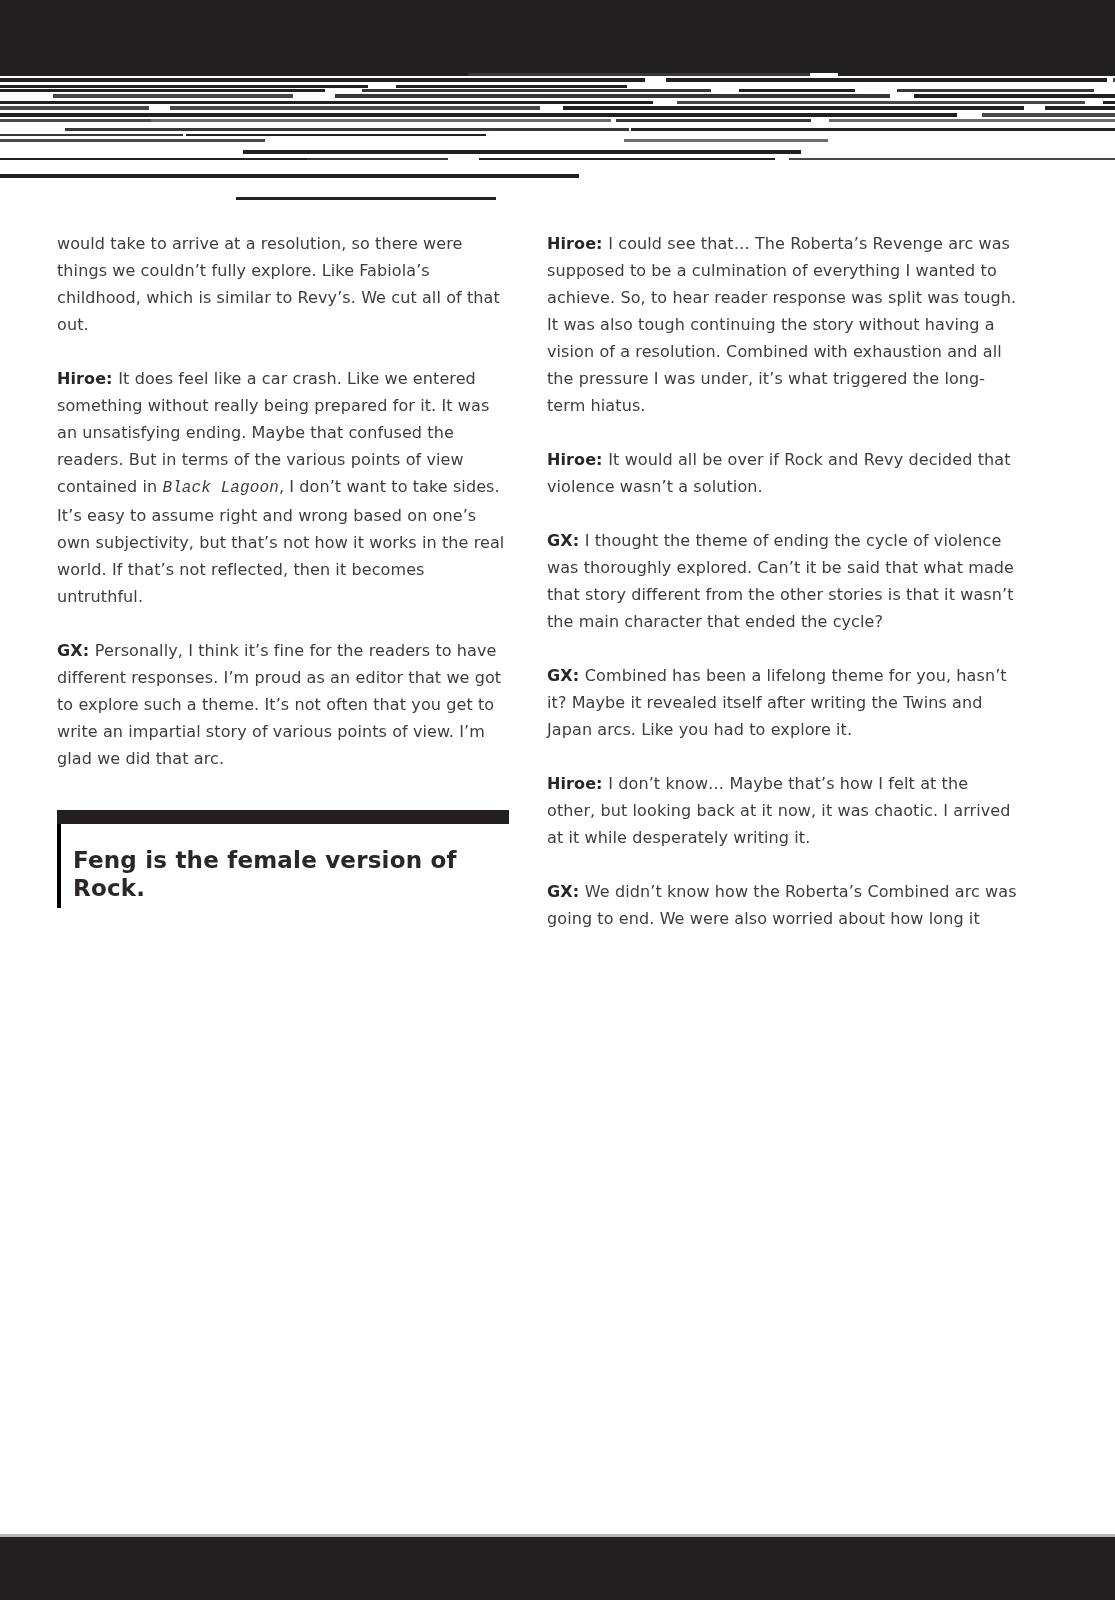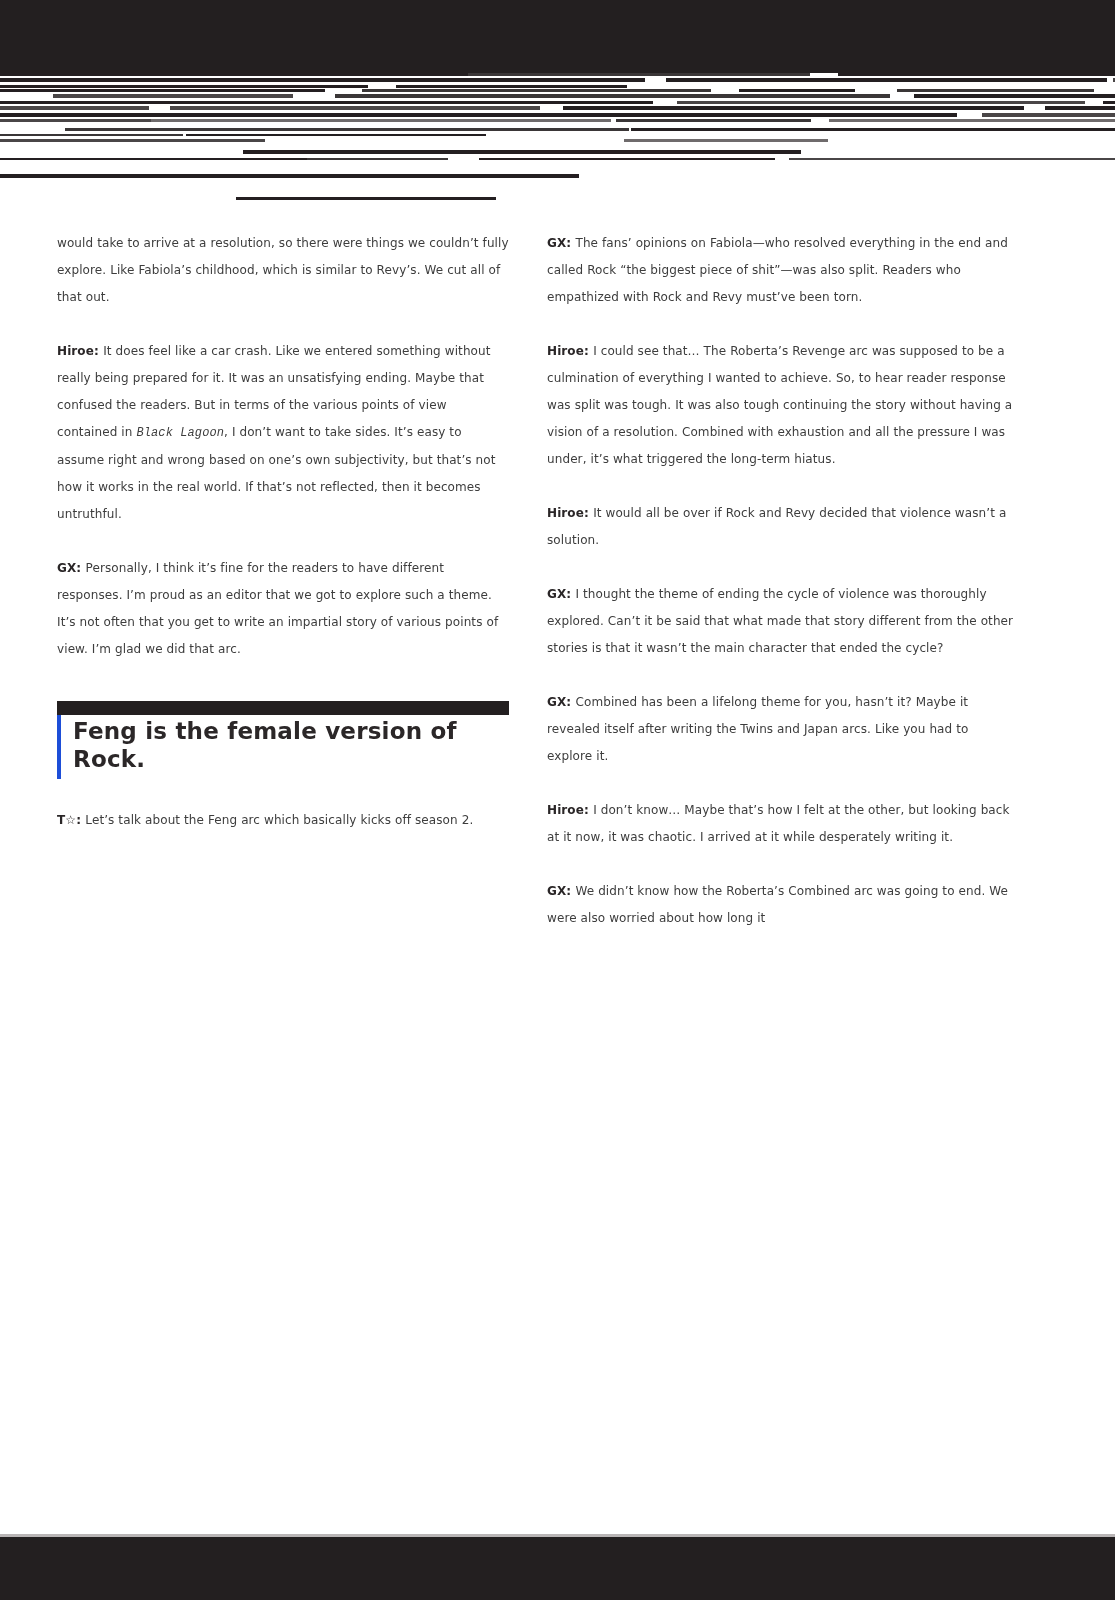--- a/index.html
+++ b/index.html
@@ -19,30 +19,30 @@
   .stripes .seg{position:absolute;}
   .content{
     position:absolute;left:57px;top:230px;width:1003px;
     display:flex;gap:38px;
   }
   .col{display:block;}
   .col-left{width:452px;}
   .col-right{width:470px;}
   .para{
     margin:0 0 27px 0;
-    font-size:12px;line-height:27px;
+    font-size:16px;line-height:27px;
     color:#3d3d3d;
     letter-spacing:0.1px;
   }
   .para:last-child{margin-bottom:0;}
   .speaker{font-weight:700;color:#2a2627;}
   .em{font-style:italic;font-family:Liberation Mono, monospace;}
   .section-header{margin:38px 0 28px 0;}
   .section-header .bar{height:14px;background:#231f20;}
-  .section-header .hdr-body{border-left:4px solid #1d4ed8;padding:2px 0 6px 12px;}
+  .section-header .hdr-body{border-left:4px solid #000000;padding:22px 0 6px 12px;}
   .section-header .hdr-label{font-weight:700;font-size:23px;line-height:28px;color:#2b2728;letter-spacing:0.2px;}
 </style>
 </head>
 <body>
 
 <div class="page">
   <div class="band band-top"></div>
   <div class="stripes" id="stripes-top">
       <div class="seg" style="left: 0px; top: 0px; width: 479.027px; height: 3.29506px; background: rgb(36, 31, 33);"></div>
       <div class="seg" style="left: 467.681px; top: 0px; width: 342.75px; height: 3.29506px; background: rgb(58, 54, 55);"></div>
@@ -95,24 +95,22 @@
 
   <div class="content">
     <div class="col col-left" id="col-left">
         <p class="para"><span>would take to arrive at a resolution, so there were things we couldn’t fully explore. Like Fabiola’s childhood, which is similar to Revy’s. We cut all of that out.</span></p>
         <p class="para"><strong class="speaker">Hiroe: </strong><span>It does feel like a car crash. Like we entered something without really being prepared for it. It was an unsatisfying ending. Maybe that confused the readers. But in terms of the various points of view contained in </span><span class="em">Black Lagoon</span><span>, I don’t want to take sides. It’s easy to assume right and wrong based on one’s own subjectivity, but that’s not how it works in the real world. If that’s not reflected, then it becomes untruthful.</span></p>
         <p class="para"><strong class="speaker">GX: </strong><span>Personally, I think it’s fine for the readers to have different responses. I’m proud as an editor that we got to explore such a theme. It’s not often that you get to write an impartial story of various points of view. I’m glad we did that arc.</span></p>
         <div class="section-header">
           <div class="bar"></div>
           <div class="hdr-body"><span class="hdr-label">Feng is the female version of Rock.</span></div>
         </div>
-        <p class="para"><strong class="speaker">T☆: </strong><span>Let’s talk about the Feng arc which basically kicks off season 2.</span></p>
       </div>
     <div class="col col-right" id="col-right">
-        <p class="para"><strong class="speaker">GX: </strong><span>The fans’ opinions on Fabiola—who resolved everything in the end and called Rock “the biggest piece of shit”—was also split. Readers who empathized with Rock and Revy must’ve been torn.</span></p>
         <p class="para"><strong class="speaker">Hiroe: </strong><span>I could see that… The Roberta’s Revenge arc was supposed to be a culmination of everything I wanted to achieve. So, to hear reader response was split was tough. It was also tough continuing the story without having a vision of a resolution. Combined with exhaustion and all the pressure I was under, it’s what triggered the long-term hiatus.</span></p>
         <p class="para"><strong class="speaker">Hiroe: </strong><span>It would all be over if Rock and Revy decided that violence wasn’t a solution.</span></p>
         <p class="para"><strong class="speaker">GX: </strong><span>I thought the theme of ending the cycle of violence was thoroughly explored. Can’t it be said that what made that story different from the other stories is that it wasn’t the main character that ended the cycle?</span></p>
         <p class="para"><strong class="speaker">GX: </strong><span>Combined has been a lifelong theme for you, hasn’t it? Maybe it revealed itself after writing the Twins and Japan arcs. Like you had to explore it.</span></p>
         <p class="para"><strong class="speaker">Hiroe: </strong><span>I don’t know… Maybe that’s how I felt at the other, but looking back at it now, it was chaotic. I arrived at it while desperately writing it.</span></p>
         <p class="para"><strong class="speaker">GX: </strong><span>We didn’t know how the Roberta’s Combined arc was going to end. We were also worried about how long it</span></p>
       </div>
   </div>
 
   <div class="footer-hairline"></div>

